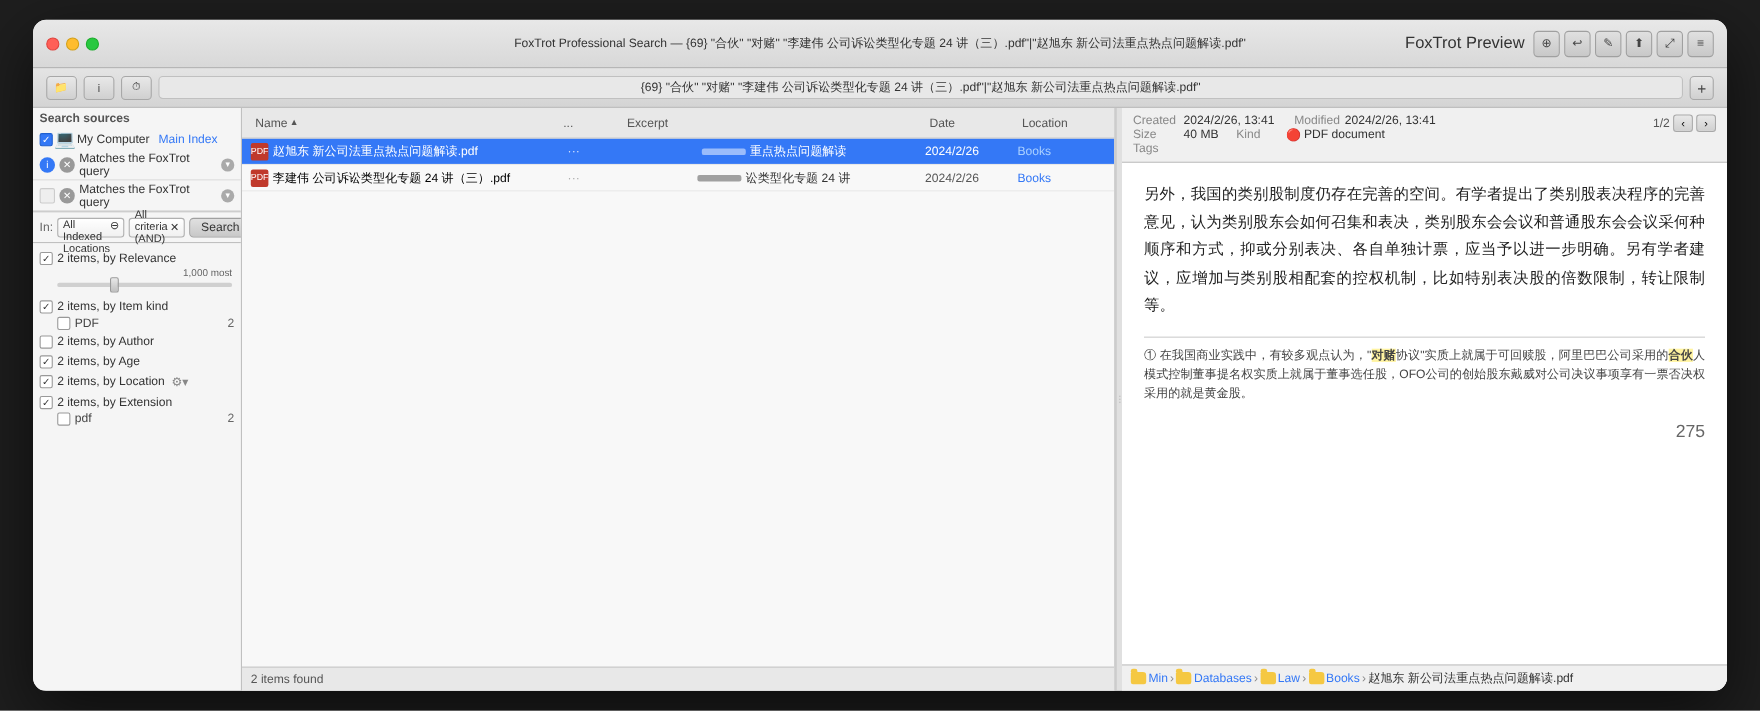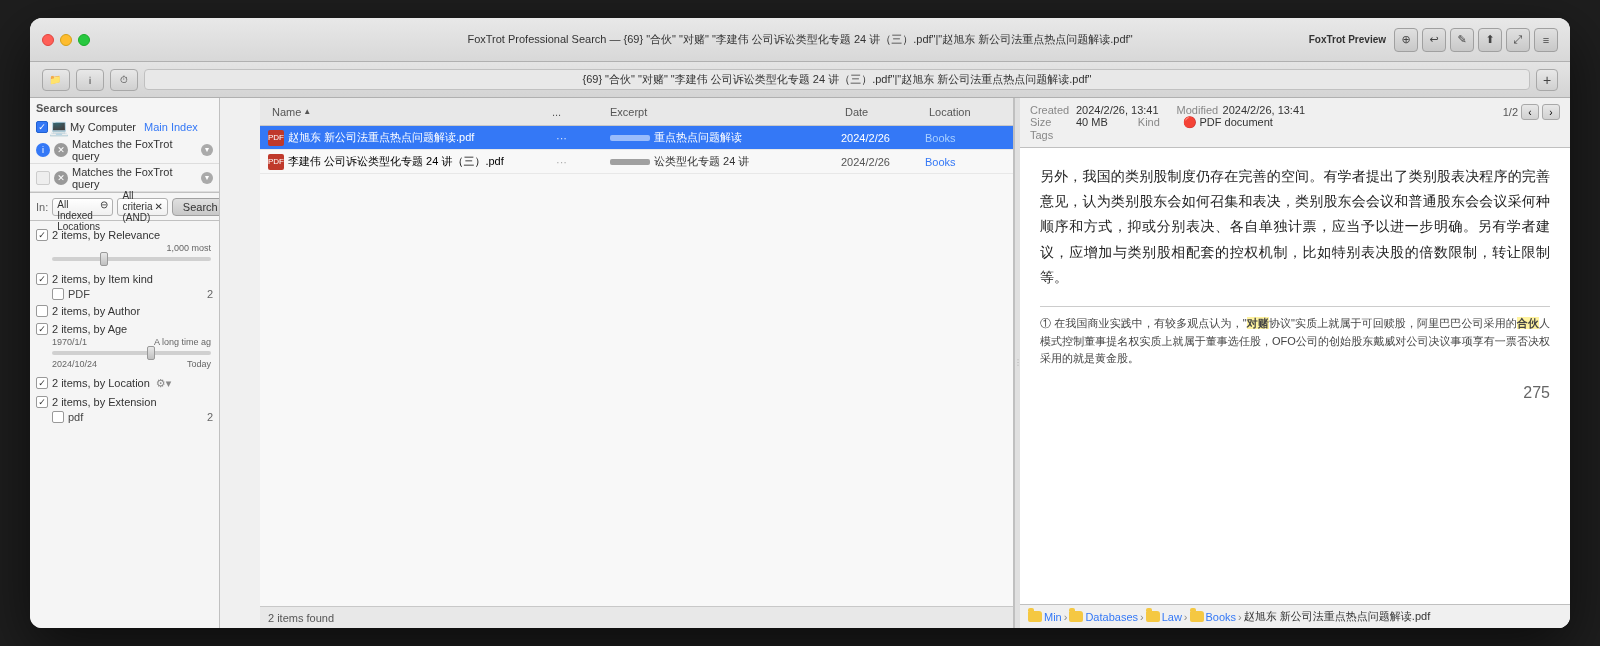--- a/index.html
+++ b/index.html
@@ -64,22 +64,22 @@
     }
 
     .title-bar-right {
       margin-left: auto;
       display: flex;
       align-items: center;
       gap: 4px;
     }
 
     .preview-label {
-      font-size: 10px;
-      font-weight: 700;
+      font-size: 15px;
+      font-weight: 400;
       color: #333;
       margin-right: 4px;
     }
 
     .icon-btn {
       width: 24px;
       height: 24px;
       background: linear-gradient(180deg, #e0e0e0, #c8c8c8);
       border: 1px solid #a0a0a0;
       border-radius: 4px;
@@ -428,21 +428,20 @@
 
     
     .results-panel {
       flex: 1;
       display: flex;
       flex-direction: column;
       background: #f8f8f8;
       border-right: 1px solid #c0c0c0;
       overflow: hidden;
       min-width: 0;
-      margin-left: 40px;
     }
 
     .results-header {
       display: flex;
       align-items: center;
       padding: 0 8px;
       height: 28px;
       background: #e8e8e8;
       border-bottom: 1px solid #c8c8c8;
       gap: 4px;
@@ -510,20 +509,21 @@
       overflow: hidden;
       text-overflow: ellipsis;
     }
 
     .result-excerpt {
       flex: 1;
       display: flex;
       align-items: center;
       gap: 4px;
       min-width: 0;
+      justify-content: center;
     }
 
     .excerpt-bar {
       width: 40px;
       height: 6px;
       background: #a0a0a0;
       border-radius: 2px;
       flex-shrink: 0;
     }
 
@@ -843,33 +843,20 @@
             <div class="facet-checkbox"></div>
             <span class="facet-title">2 items, by Author</span>
           </div>
         </div>
 
         <div class="facet-section">
           <div class="facet-header">
             <div class="facet-checkbox checked"></div>
             <span class="facet-title">2 items, by Age</span>
           </div>
-          <div class="facet-slider-area">
-            <div class="facet-slider-labels">
-              <span>1970/1/1</span>
-              <span>A long time ag</span>
-            </div>
-            <div class="facet-slider-track">
-              <div class="facet-slider-thumb" style="left:60%;"></div>
-            </div>
-            <div class="facet-date-labels">
-              <span>2024/10/24</span>
-              <span>Today</span>
-            </div>
-          </div>
         </div>
 
         <div class="facet-section">
           <div class="facet-header">
             <div class="facet-checkbox checked"></div>
             <span class="facet-title">2 items, by Location</span>
             <span style="font-size:11px;color:#888;margin-left:2px;">⚙▾</span>
           </div>
         </div>
 
@@ -950,21 +937,21 @@
           <div>
             <div class="meta-row">
               <span class="meta-label">Created</span>
               <span class="meta-value">2024/2/26, 13:41</span>
               <span class="meta-label" style="margin-left:16px;">Modified</span>
               <span class="meta-value">2024/2/26, 13:41</span>
             </div>
             <div class="meta-row">
               <span class="meta-label">Size</span>
               <span class="meta-value">40 MB</span>
-              <span class="meta-label" style="margin-left:28px;">Kind</span>
+              <span class="meta-label" style="margin-left:14px;">Kind</span>
               <span class="meta-value">🔴</span>
               <span class="meta-value">PDF document</span>
             </div>
             <div class="meta-row">
               <span class="meta-label">Tags</span>
             </div>
           </div>
           <div class="preview-pagination">
             <span class="page-counter">
               <span>1</span>/<span>2</span>

